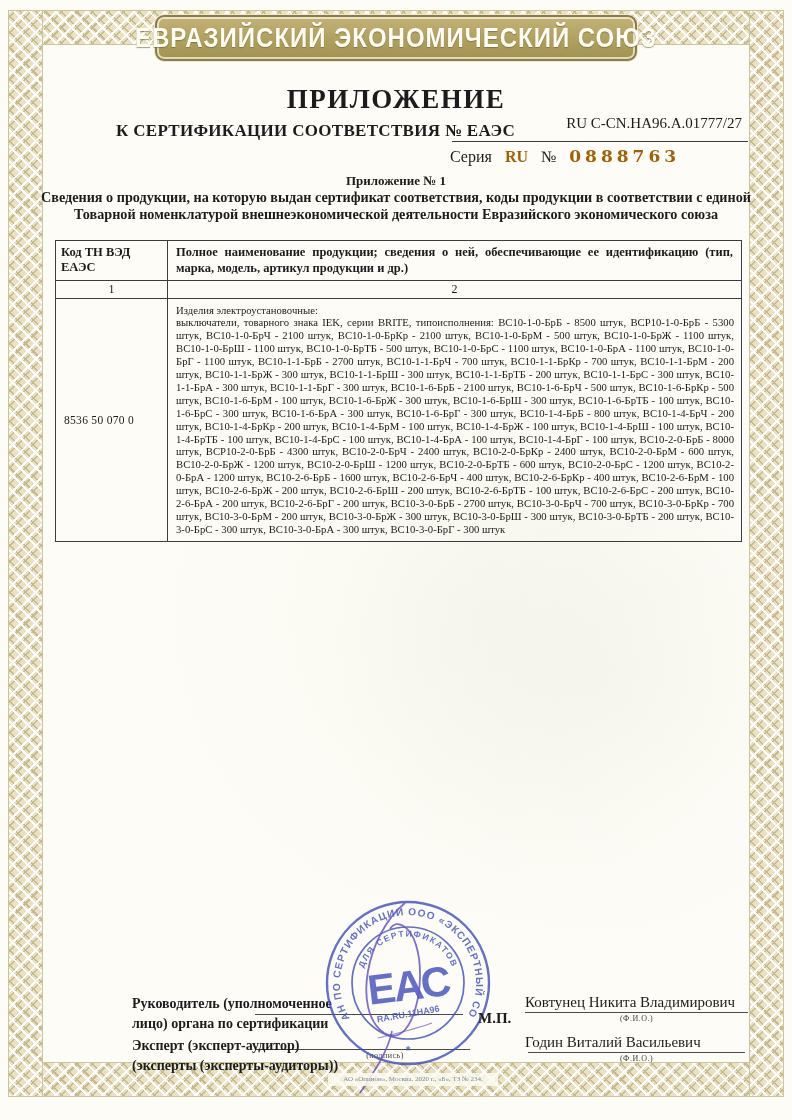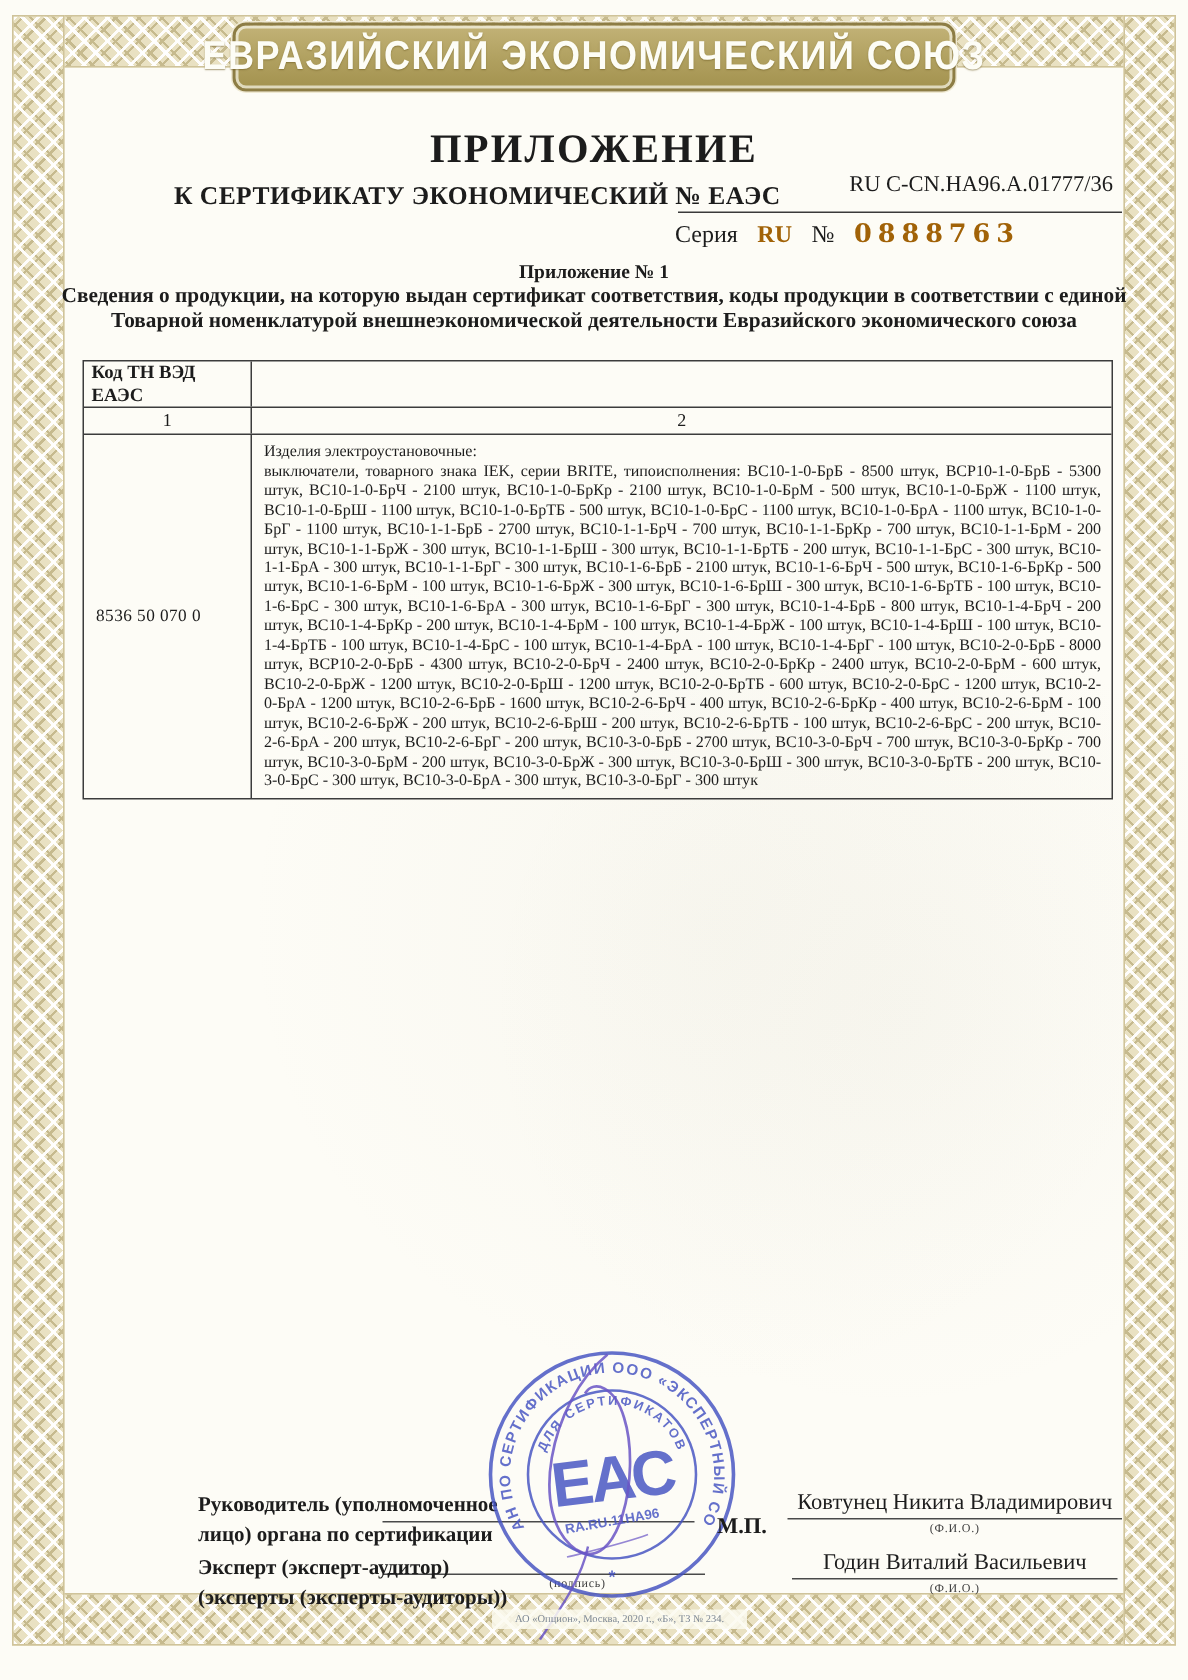--- a/index.html
+++ b/index.html
@@ -75,21 +75,21 @@
   .th1{display:flex;align-items:center;padding-left:5px;font-weight:bold;}
   .th2{padding:3px 8px 3px 8px;font-weight:bold;text-align:justify;line-height:1.3;}
   .num-row{height:17px;}
   .num-cell{display:flex;align-items:center;justify-content:center;font-size:12px;}
   .body-c1{display:flex;align-items:center;padding-left:8px;font-size:11.5px;letter-spacing:.3px;}
   .body-c2{padding:5px 7px 5px 8px;font-size:10.7px;line-height:12.9px;text-align:justify;}
   .body-cat{text-align:left;}
 
   
   .sig-label{z-index:3;left:132px;font-size:14px;font-weight:bold;line-height:20px;}
-  .sig-name{z-index:3;font-size:15px;text-align:center;}
+  .sig-name{z-index:3;font-size:15px;text-align:left;}
   .uline{z-index:2;border-bottom:1.2px solid #4a4a4a;height:0;}
   .small-cap{z-index:3;font-size:8px;color:#3f3f3f;text-align:center;letter-spacing:.5px;}
   .mp{z-index:6;font-size:15px;font-weight:bold;}
 
   .stamp-wrap{position:absolute;z-index:5;left:308px;top:883px;width:200px;height:220px;}
 
   .imprint{
     z-index:6;left:328px;top:1073px;width:170px;height:13px;
     background:rgba(252,250,240,.85);
     font-size:7px;color:#7e8894;line-height:13px;text-align:center;
@@ -112,35 +112,36 @@
 <div class="band band-top"></div>
 <div class="band band-bottom"></div>
 <div class="band band-left"></div>
 <div class="band band-right"></div>
 
 <div class="banner">
   <span>ЕВРАЗИЙСКИЙ ЭКОНОМИЧЕСКИЙ СОЮЗ</span>
 </div>
 
 <div class="abs center doc-title">ПРИЛОЖЕНИЕ</div>
-<div class="abs cert-line-label">К СЕРТИФИКАТУ ЭКОНОМИЧЕСКИЙ № ЕАЭС</div>
-<div class="abs cert-number-wrap">RU C-CN.HA96.A.01777/36</div>
+<div class="abs cert-line-label">К СЕРТИФИКАЦИИ СООТВЕТСТВИЯ № ЕАЭС</div>
+<div class="abs cert-number-wrap">RU C-CN.HA96.A.01777/27</div>
 <div class="abs series-row">
   <span>Серия</span>
   <span class="red series-ru">RU</span>
   <span>№</span>
   <span class="red blank-number">0888763</span>
 </div>
 <div class="abs center annex-label">Приложение № 1</div>
 <div class="abs center annex-line1">Сведения о продукции, на которую выдан сертификат соответствия, коды продукции в соответствии с единой</div>
 <div class="abs center annex-line2">Товарной номенклатурой внешнеэкономической деятельности Евразийского экономического союза</div>
 
 <div class="tbl">
   <div class="trow">
     <div class="c1 th1">Код ТН ВЭД ЕАЭС</div>
+    <div class="c2 th2">Полное наименование продукции; сведения о ней, обеспечивающие ее идентификацию (тип, марка, модель, артикул продукции и др.)</div>
   </div>
   <div class="trow num-row">
     <div class="c1 num-cell">1</div>
     <div class="c2 num-cell">2</div>
   </div>
   <div class="trow">
     <div class="c1 body-c1">8536 50 070 0</div>
     <div class="c2 body-c2">
       <div class="body-cat">Изделия электроустановочные:</div>
       <div>выключатели, товарного знака IEK, серии BRITE, типоисполнения: ВС10-1-0-БрБ - 8500 штук, ВСР10-1-0-БрБ - 5300 штук, ВС10-1-0-БрЧ - 2100 штук, ВС10-1-0-БрКр - 2100 штук, ВС10-1-0-БрМ - 500 штук, ВС10-1-0-БрЖ - 1100 штук, ВС10-1-0-БрШ - 1100 штук, ВС10-1-0-БрТБ - 500 штук, ВС10-1-0-БрС - 1100 штук, ВС10-1-0-БрА - 1100 штук, ВС10-1-0-БрГ - 1100 штук, ВС10-1-1-БрБ - 2700 штук, ВС10-1-1-БрЧ - 700 штук, ВС10-1-1-БрКр - 700 штук, ВС10-1-1-БрМ - 200 штук, ВС10-1-1-БрЖ - 300 штук, ВС10-1-1-БрШ - 300 штук, ВС10-1-1-БрТБ - 200 штук, ВС10-1-1-БрС - 300 штук, ВС10-1-1-БрА - 300 штук, ВС10-1-1-БрГ - 300 штук, ВС10-1-6-БрБ - 2100 штук, ВС10-1-6-БрЧ - 500 штук, ВС10-1-6-БрКр - 500 штук, ВС10-1-6-БрМ - 100 штук, ВС10-1-6-БрЖ - 300 штук, ВС10-1-6-БрШ - 300 штук, ВС10-1-6-БрТБ - 100 штук, ВС10-1-6-БрС - 300 штук, ВС10-1-6-БрА - 300 штук, ВС10-1-6-БрГ - 300 штук, ВС10-1-4-БрБ - 800 штук, ВС10-1-4-БрЧ - 200 штук, ВС10-1-4-БрКр - 200 штук, ВС10-1-4-БрМ - 100 штук, ВС10-1-4-БрЖ - 100 штук, ВС10-1-4-БрШ - 100 штук, ВС10-1-4-БрТБ - 100 штук, ВС10-1-4-БрС - 100 штук, ВС10-1-4-БрА - 100 штук, ВС10-1-4-БрГ - 100 штук, ВС10-2-0-БрБ - 8000 штук, ВСР10-2-0-БрБ - 4300 штук, ВС10-2-0-БрЧ - 2400 штук, ВС10-2-0-БрКр - 2400 штук, ВС10-2-0-БрМ - 600 штук, ВС10-2-0-БрЖ - 1200 штук, ВС10-2-0-БрШ - 1200 штук, ВС10-2-0-БрТБ - 600 штук, ВС10-2-0-БрС - 1200 штук, ВС10-2-0-БрА - 1200 штук, ВС10-2-6-БрБ - 1600 штук, ВС10-2-6-БрЧ - 400 штук, ВС10-2-6-БрКр - 400 штук, ВС10-2-6-БрМ - 100 штук, ВС10-2-6-БрЖ - 200 штук, ВС10-2-6-БрШ - 200 штук, ВС10-2-6-БрТБ - 100 штук, ВС10-2-6-БрС - 200 штук, ВС10-2-6-БрА - 200 штук, ВС10-2-6-БрГ - 200 штук, ВС10-3-0-БрБ - 2700 штук, ВС10-3-0-БрЧ - 700 штук, ВС10-3-0-БрКр - 700 штук, ВС10-3-0-БрМ - 200 штук, ВС10-3-0-БрЖ - 300 штук, ВС10-3-0-БрШ - 300 штук, ВС10-3-0-БрТБ - 200 штук, ВС10-3-0-БрС - 300 штук, ВС10-3-0-БрА - 300 штук, ВС10-3-0-БрГ - 300 штук</div>

